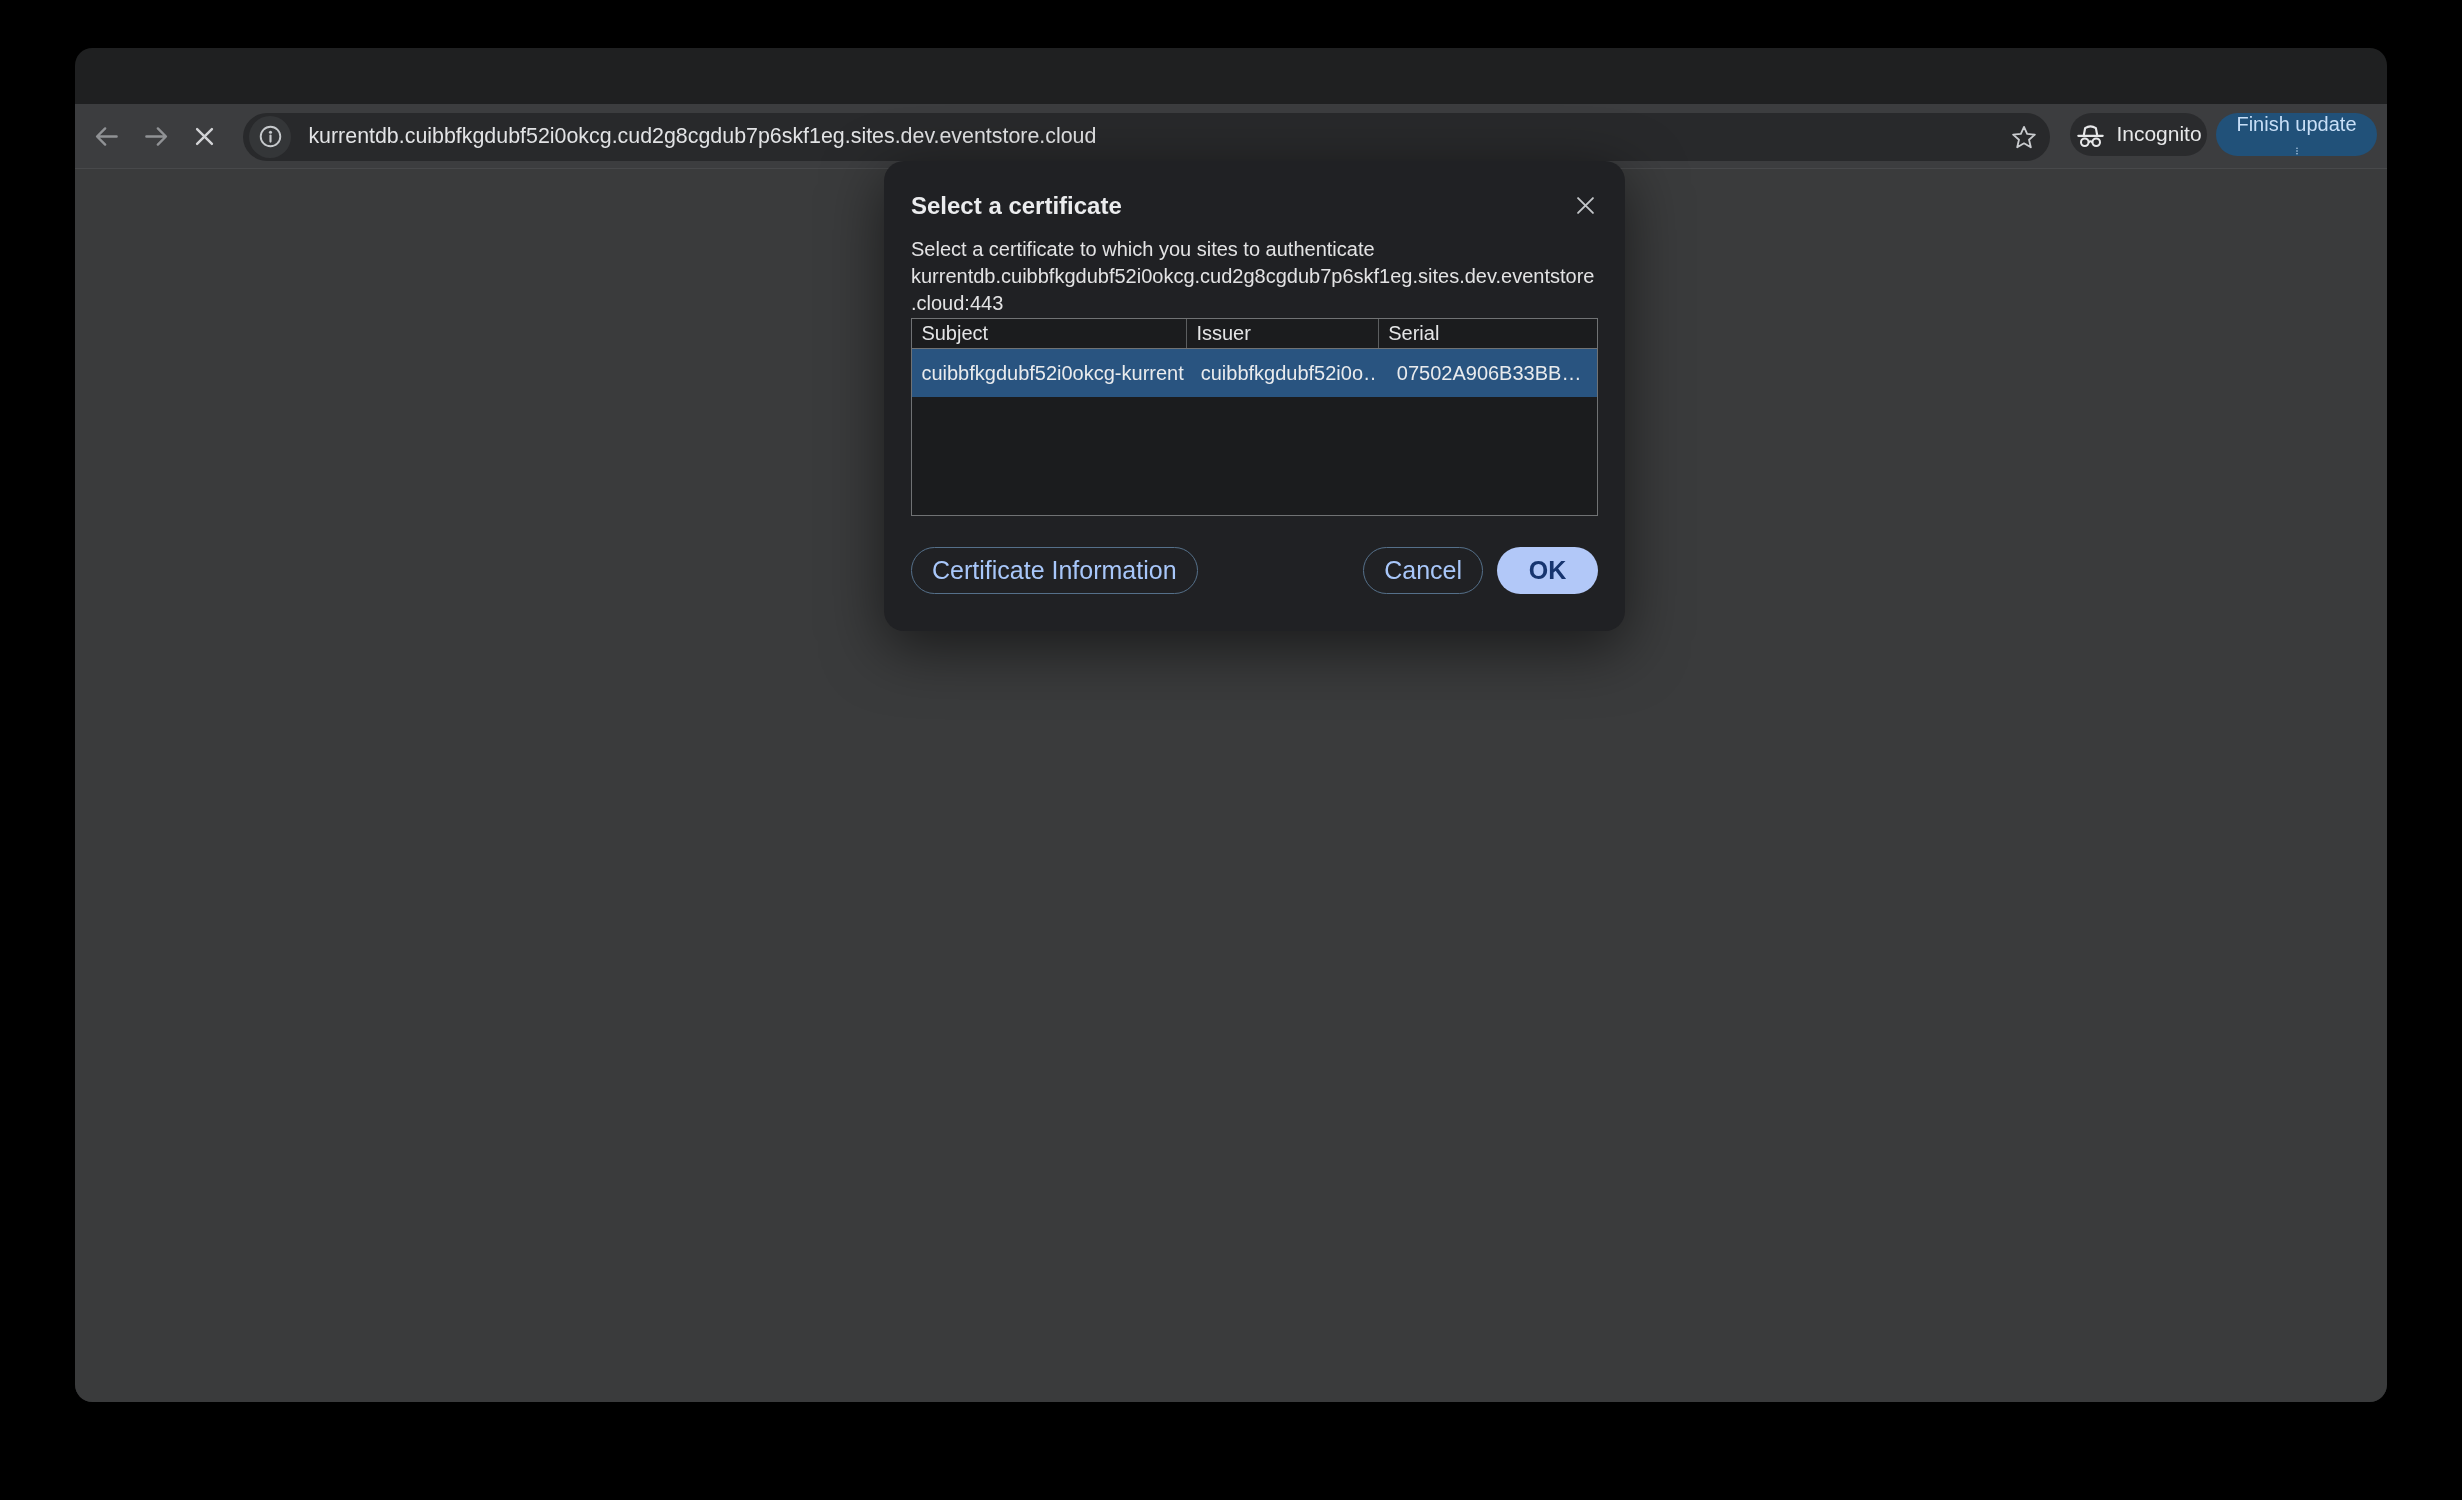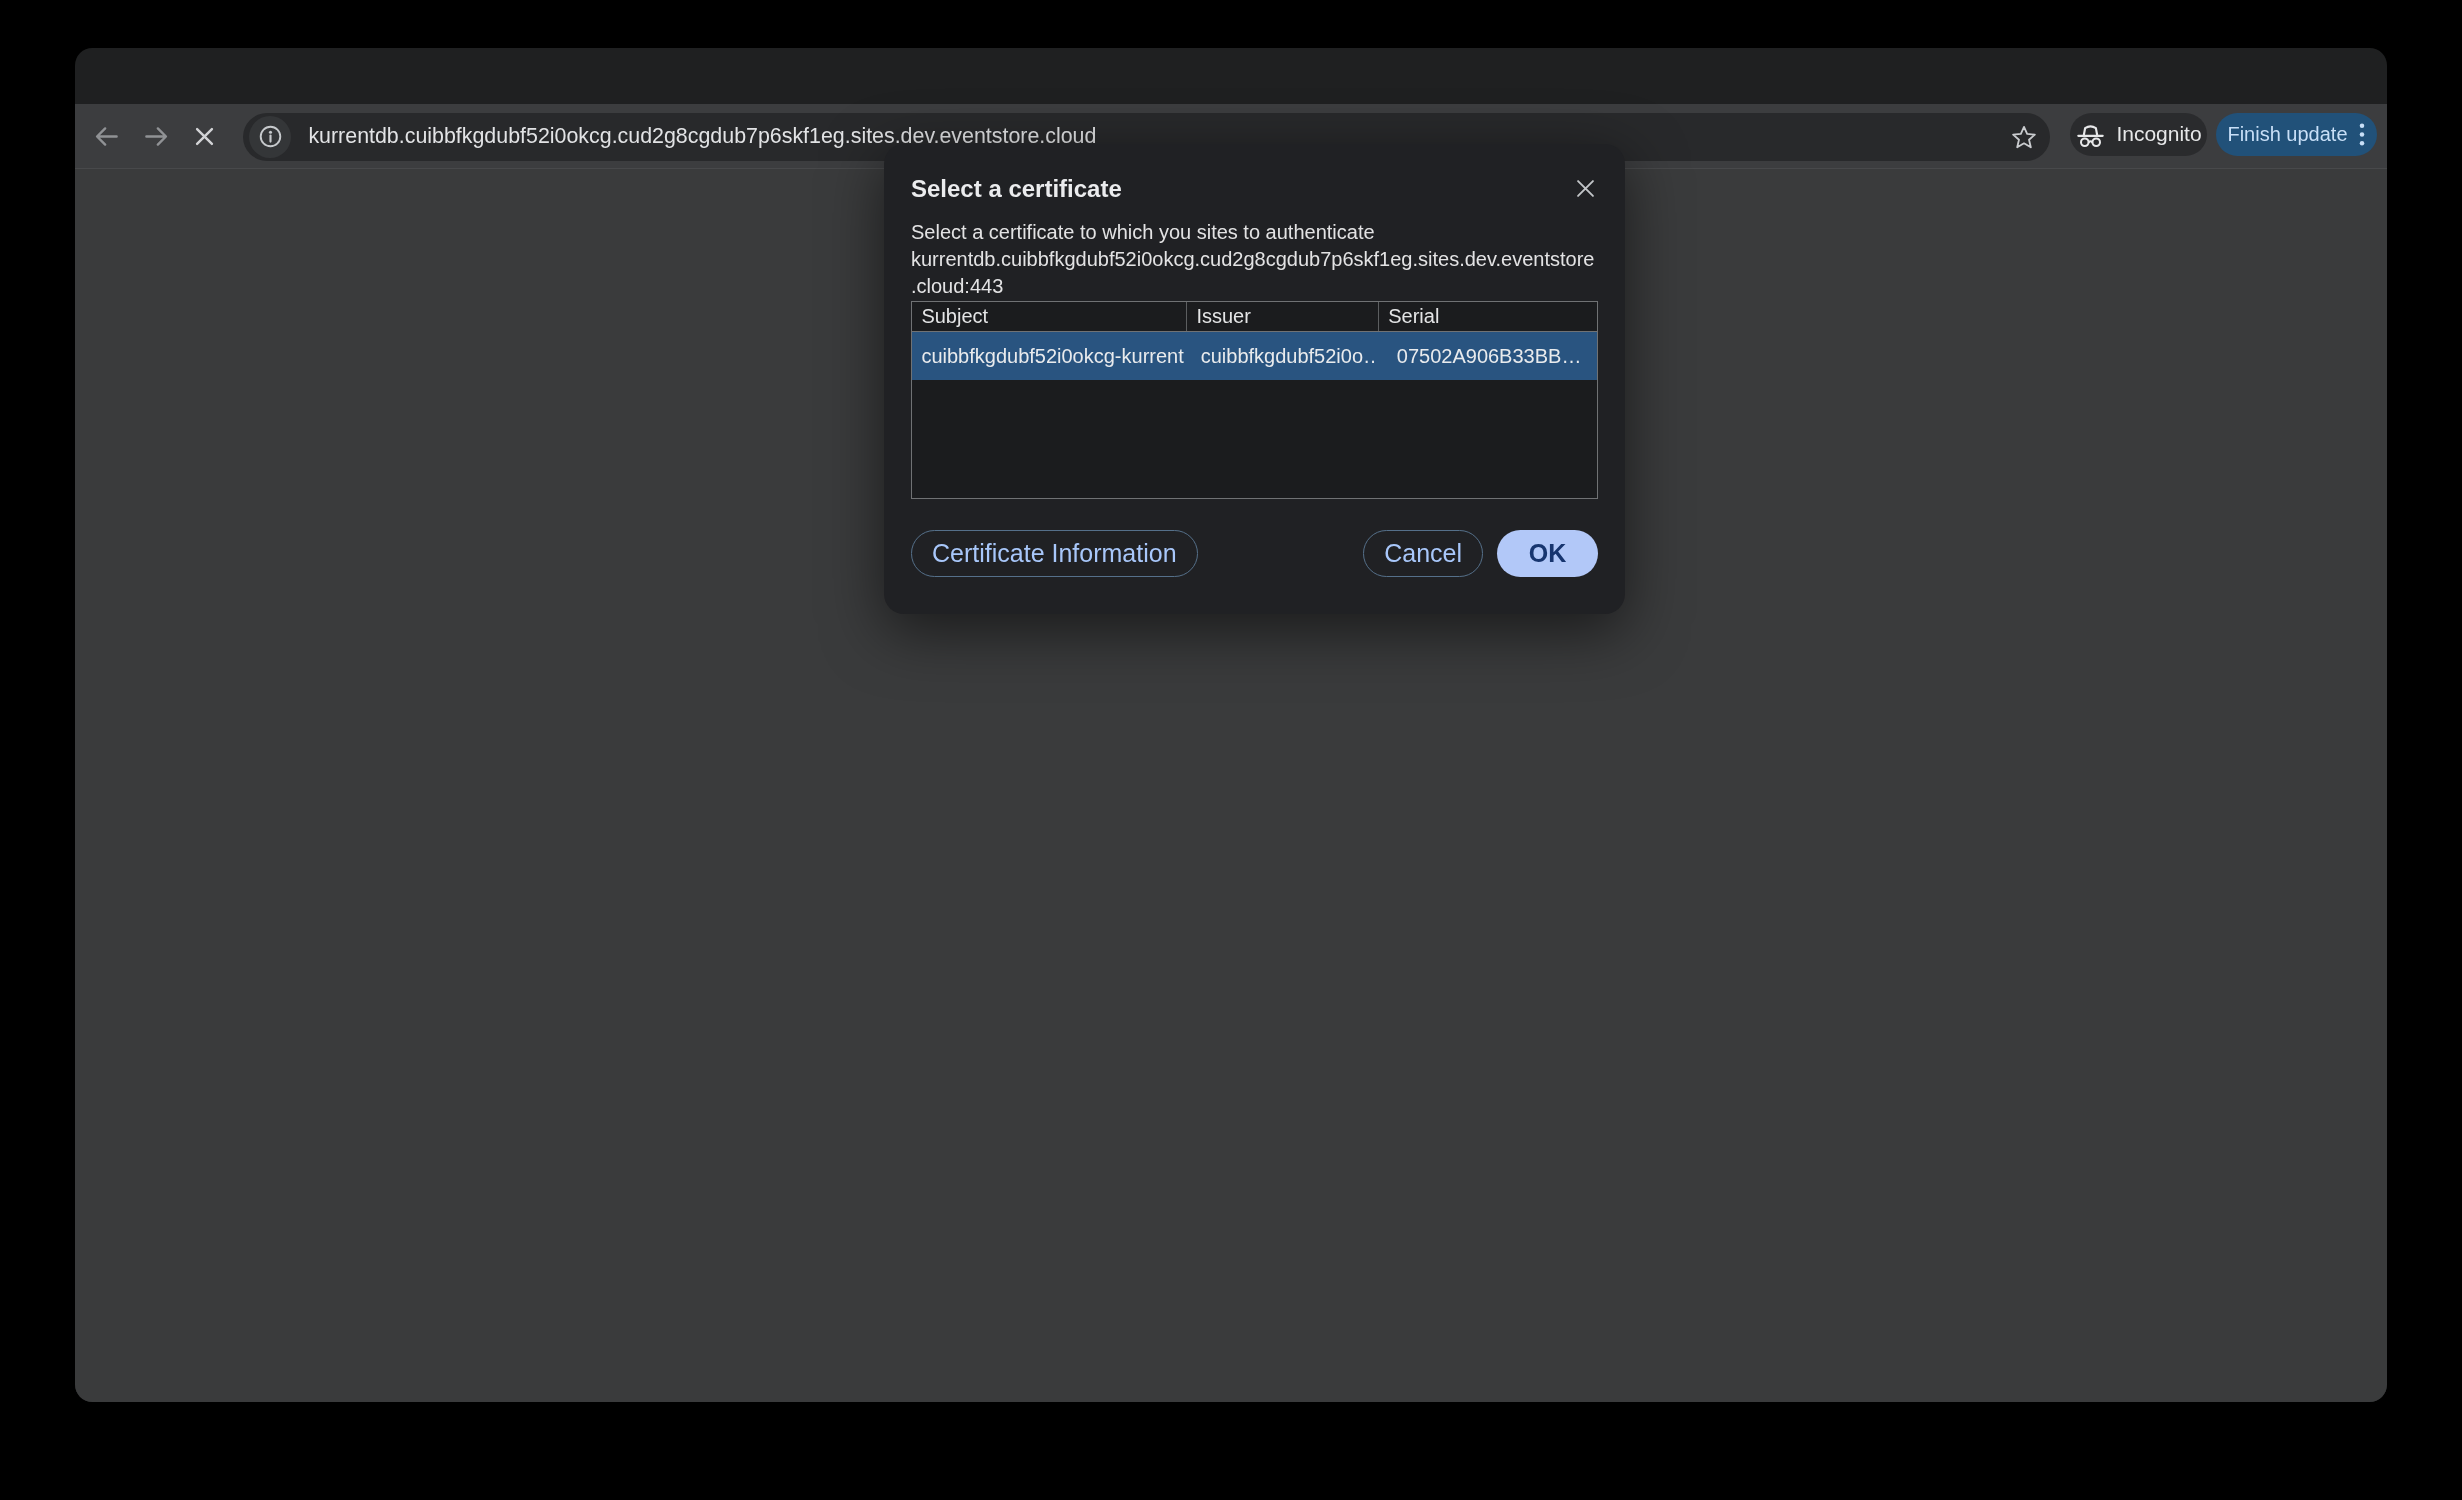--- a/index.html
+++ b/index.html
@@ -81,33 +81,34 @@
   }
   .incognito-label { font-size:21px; color:#e7e8e9; }
 
   .update-btn {
     position:absolute; left:2141px; top:8.7px;
     width:161px; height:43px;
     border-radius:22px;
     background:var(--update-button-bg,#215179);
     display:flex; align-items:center; justify-content:center; gap:10px;
     box-sizing:border-box;
+    flex-direction:column;
   }
   .update-label { font-size:20px; color:var(--update-button-text,#c8dff7); }
 
   
   .content {
     position:absolute; top:120px; left:0; right:0; bottom:0;
     background:#3a3b3c;
     border-top:1.3px solid #48494b;
   }
 
   
   .dialog {
-    position:absolute; left:884px; top:144px;
+    position:absolute; left:884px; top:161px;
     width:741px; height:470px;
     background:#202124;
     border-radius:20px;
     box-shadow:0 16.7px 60px rgba(0,0,0,0.55);
     padding:0 27px; box-sizing:border-box;
     color:#e3e3e4;
   }
   .dialog-title { padding-top:31px; font-size:24px; font-weight:600; color:#ebecee; }
   .dialog-close {
     position:absolute; top:29px; right:24px;

